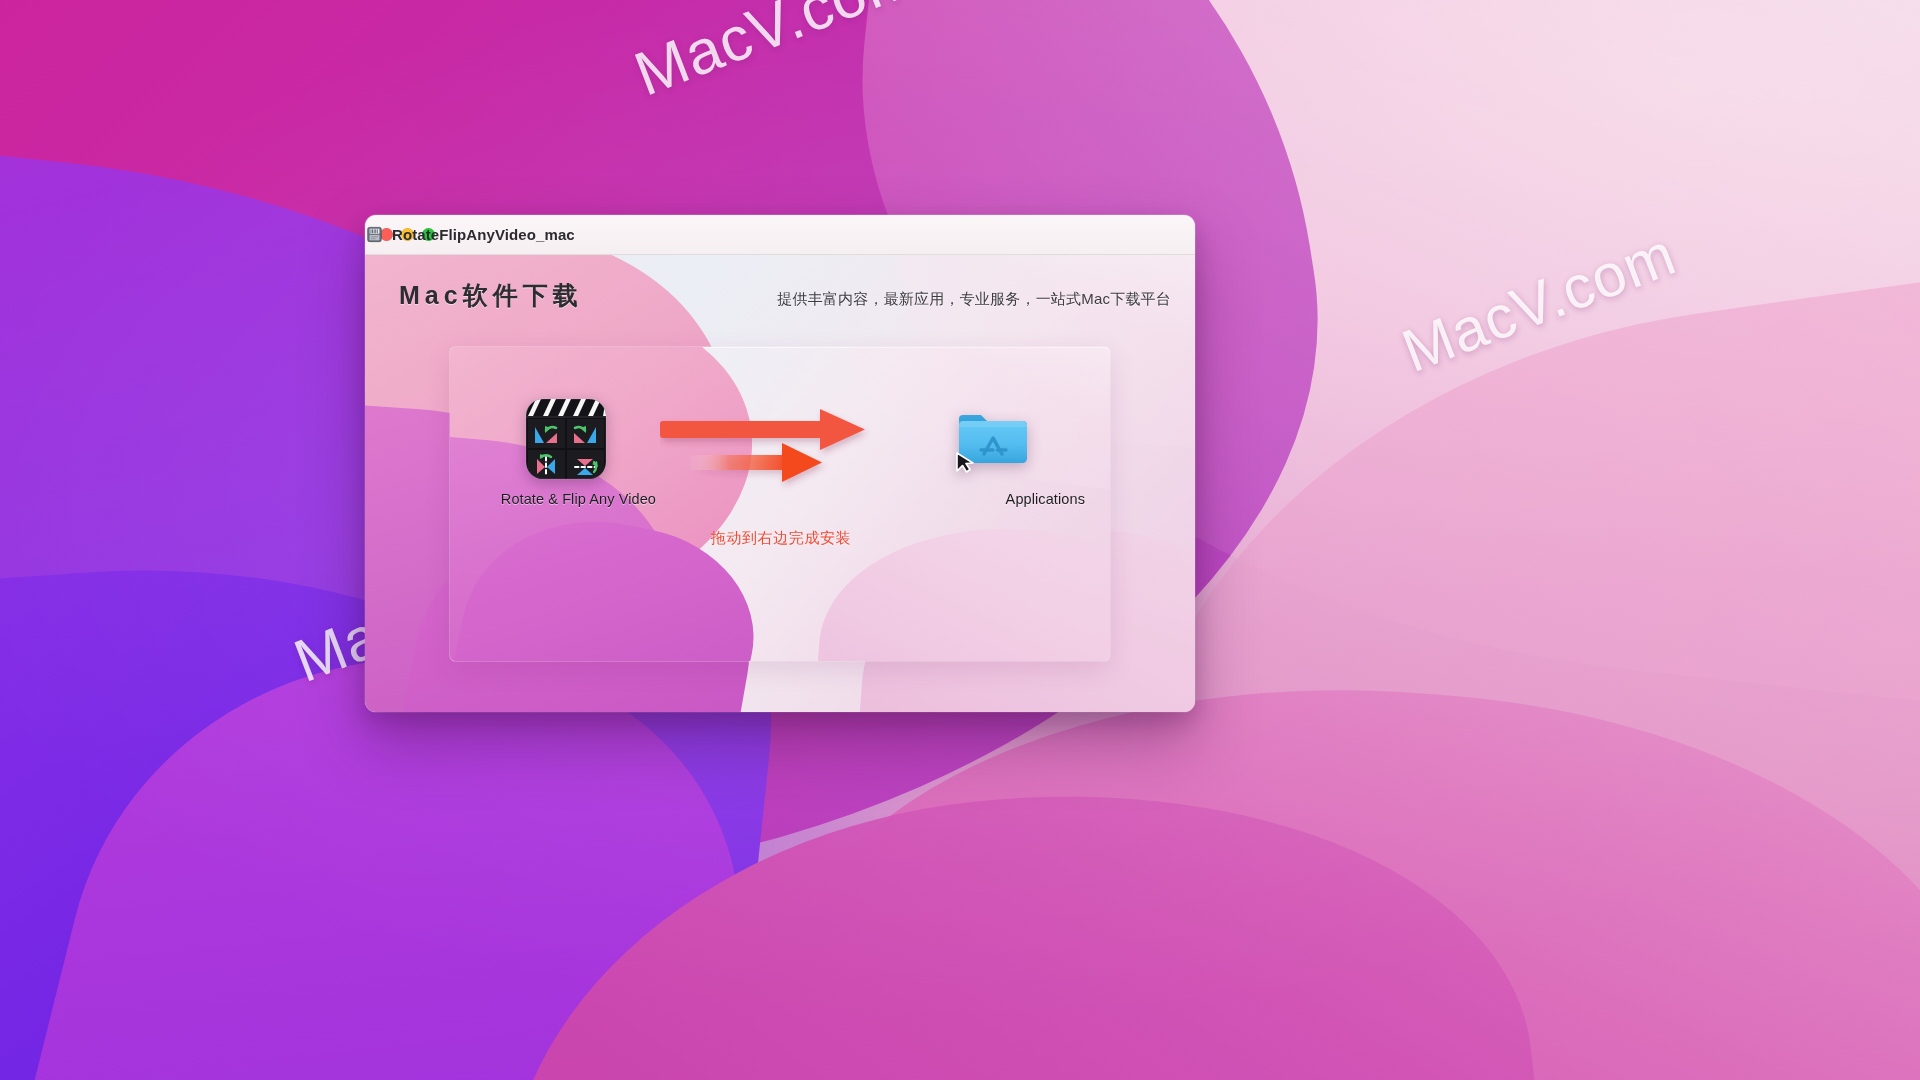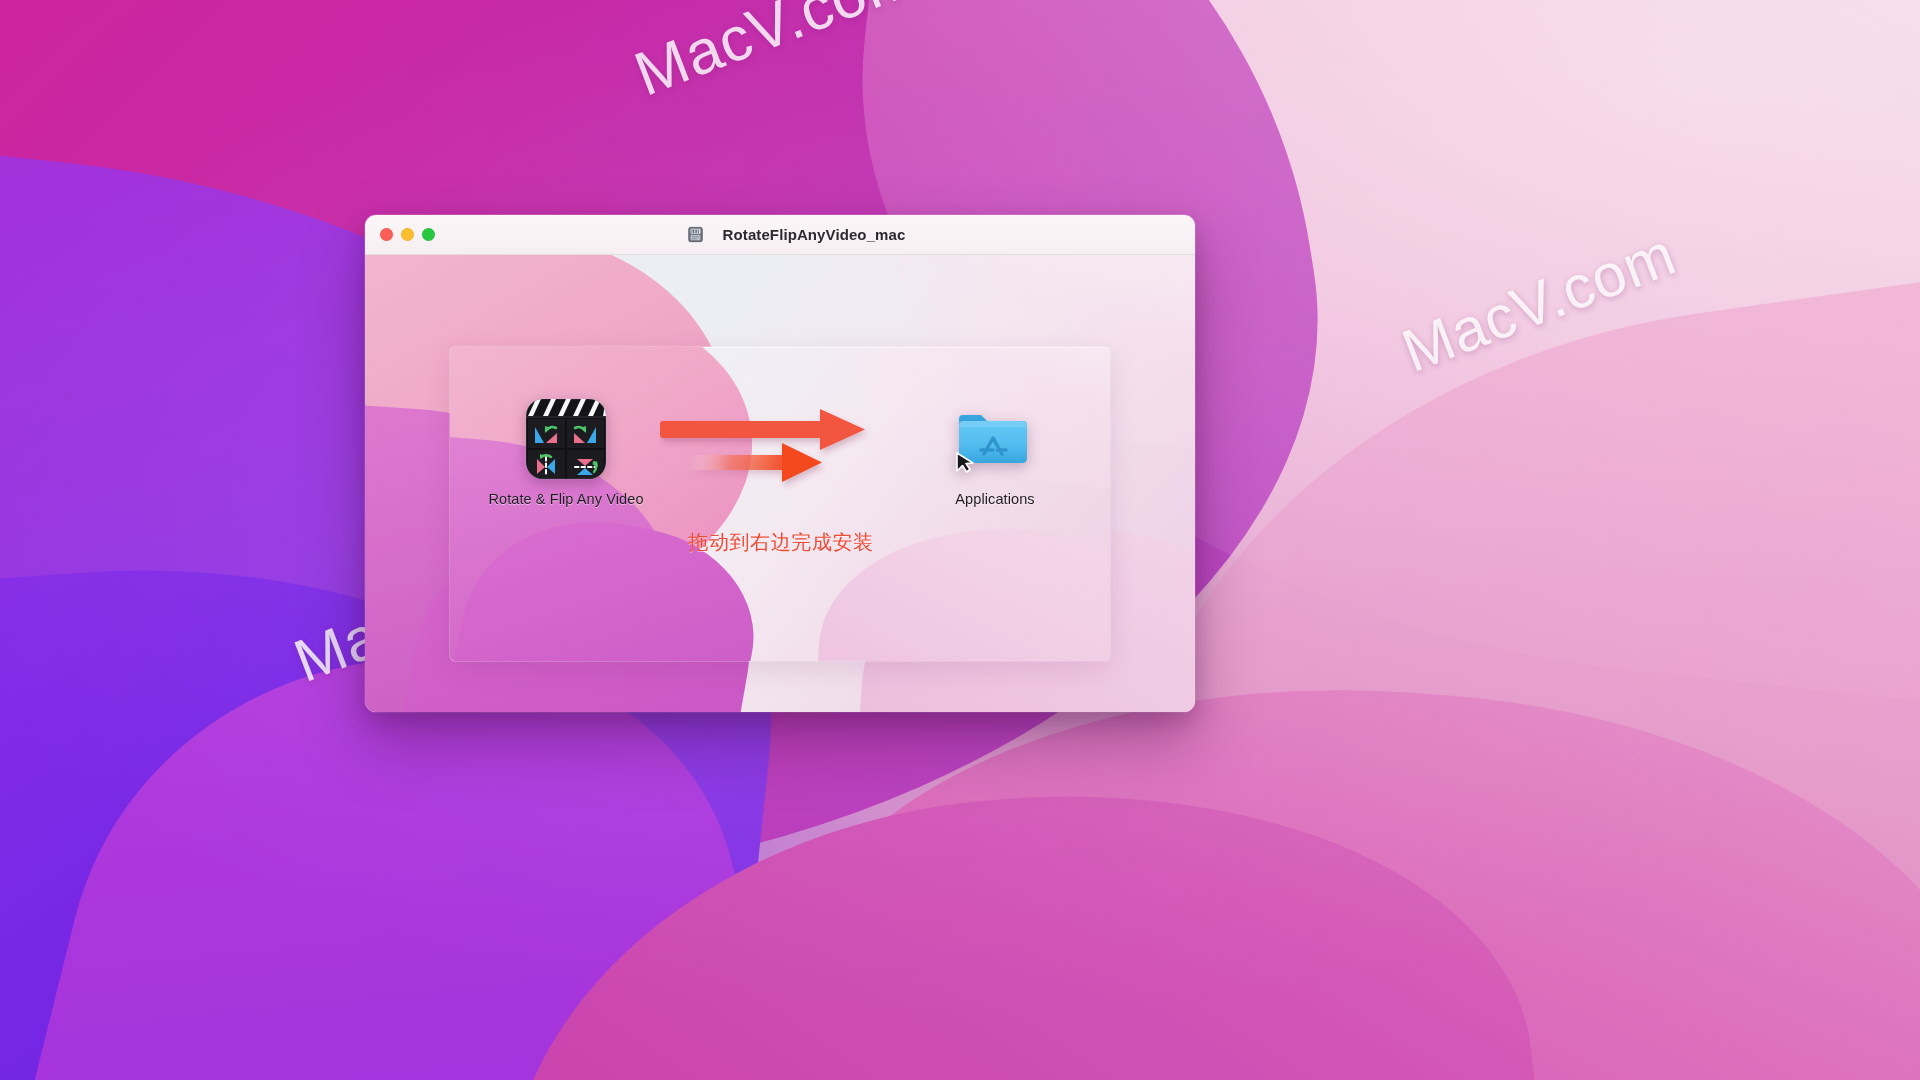--- a/index.html
+++ b/index.html
@@ -119,23 +119,22 @@
     display:flex; align-items:center;
     position:relative;
   }
   .lights { display:flex; gap:8px; margin-left:15px; }
   .light { width:13px; height:13px; border-radius:50%; }
   .light.red    { background:#fb5f57; box-shadow:inset 0 0 0 .5px rgba(0,0,0,.10); }
   .light.yellow { background:#fbbe2e; box-shadow:inset 0 0 0 .5px rgba(0,0,0,.10); }
   .light.green  { background:#28c840; box-shadow:inset 0 0 0 .5px rgba(0,0,0,.10); }
   .title-wrap {
     position:absolute; left:0; right:0; top:0; bottom:0;
-    display:flex; align-items:center; justify-content:center; gap:18px;
+    display:flex; align-items:center; justify-content:flex-start; gap:8px;
     pointer-events:none;
-    margin-left:31px;
   }
   .title-text {
     font-size:15px; font-weight:700; color:#2b2b2f; letter-spacing:.1px;
   }
   .dmg-icon { width:19px; height:19px; display:block; }
 
   
   .win-body {
     position:absolute; left:0; right:0; top:40px; bottom:0;
     overflow:hidden;
@@ -238,21 +237,21 @@
     border-radius:52% 46% 0 0/58% 48% 0 0;
     transform:rotate(4deg);
   }
 
   
   .stage { position:absolute; inset:0; z-index:5; }
 
   .icon-col {
     position:absolute;
     width:180px;
-    text-align:center;
+    text-align:right;
   }
   .icon-col.app  { left:26px;  top:50px; }
   .icon-col.apps { left:455px; top:50px; }
 
   .icon-box { display:flex; justify-content:center; }
   .icon-label {
     margin-top:10px;
     font-size:14.5px;
     color:#1d1d20;
     letter-spacing:.1px;
@@ -264,21 +263,21 @@
   .arrow-zone {
     position:absolute;
     left:210px; top:56px;
     width:240px; height:120px;
   }
   .arrow-note {
     position:absolute;
     left:206px; top:182px;
     width:250px;
     text-align:center;
-    font-size:20px;
+    font-size:15px;
     color:#ef4a33;
     letter-spacing:.6px;
     white-space:nowrap;
     text-shadow:0 1px 0 rgba(255,255,255,.45);
   }
 </style>
 </head>
 <body>
 
 <div id="desktop">
@@ -326,20 +325,24 @@
     </div>
   </div>
 
   <div class="win-body">
     <div class="wb-blob wb-1"></div>
     <div class="wb-blob wb-2"></div>
     <div class="wb-blob wb-3"></div>
     <div class="wb-blob wb-4"></div>
     <div class="wb-blob wb-5"></div>
 
+    <div class="hdr">
+      <div class="brand">Mac软件下载</div>
+      <div class="tagline">提供丰富内容，最新应用，专业服务，一站式Mac下载平台</div>
+    </div>
 
     <div class="panel">
       <div class="pb pb-1"></div>
       <div class="pb pb-2"></div>
       <div class="pb pb-3"></div>
       <div class="pb pb-4"></div>
       <div class="pb pb-5"></div>
 
       <div class="stage">
 

